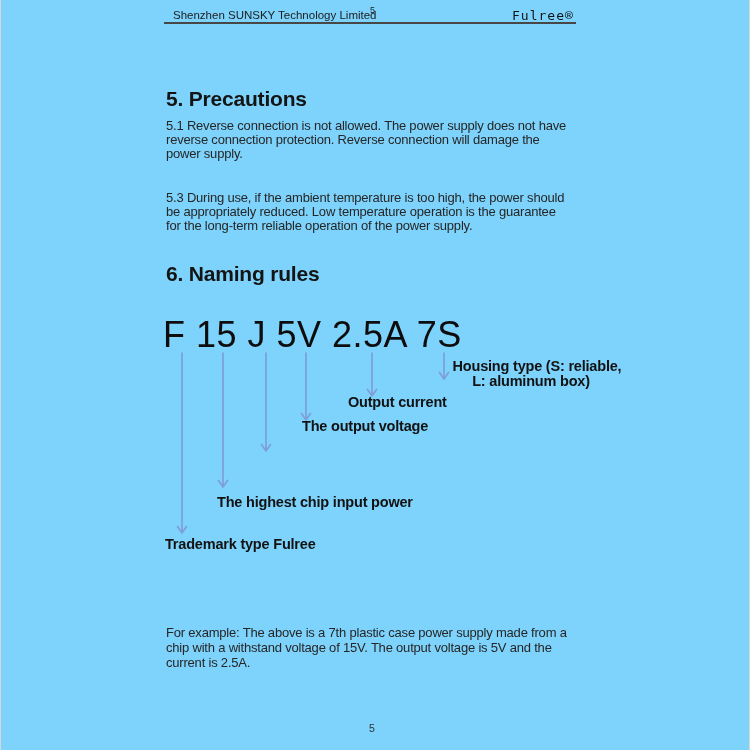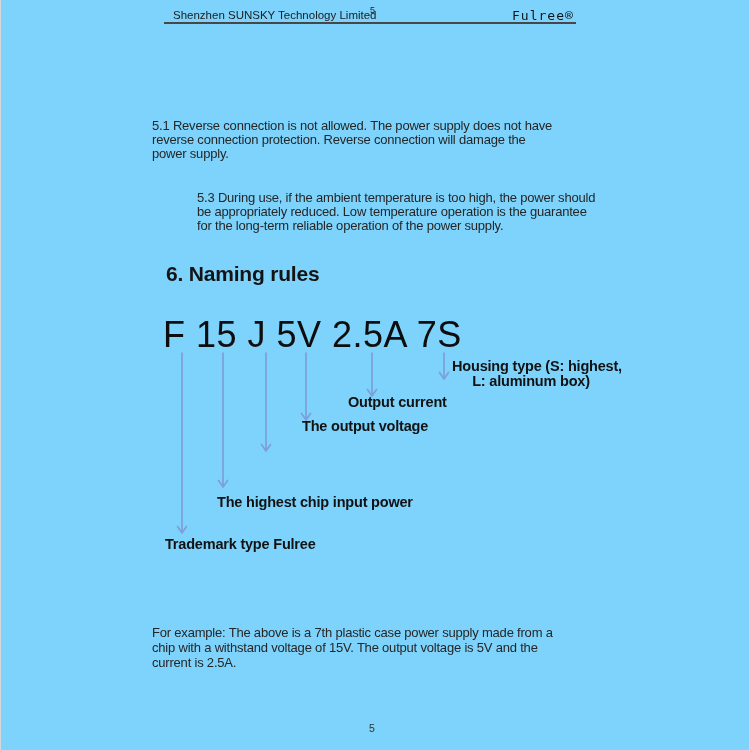--- a/index.html
+++ b/index.html
@@ -14,24 +14,24 @@
   .hdr-sup{position:absolute;left:370px;top:5px;font-size:9px;color:#1c1c1c;}
   .hdr-brand{position:absolute;left:512px;top:8px;font-family:"DejaVu Sans Mono",monospace;font-size:13px;letter-spacing:1px;color:#141414;white-space:nowrap;}
   .hdr-rule{position:absolute;left:164px;top:22px;width:412px;height:2px;background:#474747;}
 
   
   .sec{position:absolute;left:166px;margin:0;font-size:21px;font-weight:700;color:#141414;letter-spacing:-0.2px;white-space:nowrap;}
   .sec-prec{top:87px;}
   .sec-naming{top:262px;}
 
   
-  .body-p{position:absolute;left:152px;width:402px;margin:0;font-size:13px;line-height:14px;letter-spacing:-0.2px;color:#262626;}
+  .body-p{position:absolute;left:166px;width:402px;margin:0;font-size:13px;line-height:14px;letter-spacing:-0.2px;color:#262626;}
   .p51{top:119px;}
   .p52{top:163px;}
-  .p53{top:191px;margin-left:45px;}
+  .p53{top:191px;}
   .p-example{top:593px;line-height:15px;width:408px;margin-top:32px;}
 
   
   .code{position:absolute;left:163px;top:314px;margin:0;font-size:36px;font-weight:400;color:#0d0d0d;letter-spacing:0.5px;white-space:nowrap;}
   .arrows{position:absolute;left:0;top:0;pointer-events:none;}
   .lbl{position:absolute;font-weight:700;font-size:14.5px;color:#121212;white-space:nowrap;letter-spacing:-0.2px;line-height:15px;}
   .lbl-housing1{left:537px;top:359px;transform:translateX(-50%);}
   .lbl-housing2{left:531px;top:374px;transform:translateX(-50%);}
   .lbl-current{left:348px;top:395px;}
   .lbl-voltage{left:302px;top:419px;}
@@ -48,38 +48,39 @@
 <div class="page">
 
   <div class="edge edge-left"></div>
   <div class="edge edge-right"></div>
 
   <span class="hdr-company">Shenzhen SUNSKY Technology Limited</span>
   <span class="hdr-sup">5</span>
   <span class="hdr-brand">Fulree®</span>
   <div class="hdr-rule"></div>
 
+  <h1 class="sec sec-prec">5. Precautions</h1>
   <p class="body-p p51">5.1 Reverse connection is not allowed. The power supply does not have reverse connection protection. Reverse connection will damage the power supply.</p>
   <p class="body-p p53">5.3 During use, if the ambient temperature is too high, the power should be appropriately reduced. Low temperature operation is the guarantee for the long-term reliable operation of the power supply.</p>
 
   <h1 class="sec sec-naming">6. Naming rules</h1>
   <div class="code">F 15 J 5V 2.5A 7S</div>
 
   <svg class="arrows" width="750" height="750" viewBox="0 0 750 750">
     <g fill="none" stroke-width="1.7" stroke-linecap="round" stroke-linejoin="round" stroke="#7e9fd7">
       <path d="M182 353 L182 533 M177.5 526.5 L182 533 L186.5 526.5"></path>
       <path d="M223 353 L223 487 M218.5 480.5 L223 487 L227.5 480.5"></path>
       <path d="M266 353 L266 451 M261.5 444.5 L266 451 L270.5 444.5"></path>
       <path d="M306 353 L306 420 M301.5 413.5 L306 420 L310.5 413.5"></path>
       <path d="M372 353 L372 396 M367.5 389.5 L372 396 L376.5 389.5"></path>
       <path d="M444 353 L444 379 M439.5 372.5 L444 379 L448.5 372.5"></path>
     </g>
   </svg>
 
-  <span class="lbl lbl-housing1">Housing type (S: highest,</span>
+  <span class="lbl lbl-housing1">Housing type (S: reliable,</span>
   <span class="lbl lbl-housing2">L: aluminum box)</span>
   <span class="lbl lbl-current">Output current</span>
   <span class="lbl lbl-voltage">The output voltage</span>
   <span class="lbl lbl-trademark">Trademark type Fulree</span>
   <span class="lbl lbl-chip">The highest chip input power</span>
 
   <p class="body-p p-example">For example: The above is a 7th plastic case power supply made from a chip with a withstand voltage of 15V. The output voltage is 5V and the current is 2.5A.</p>
 
   <div class="footer">5</div>
 

